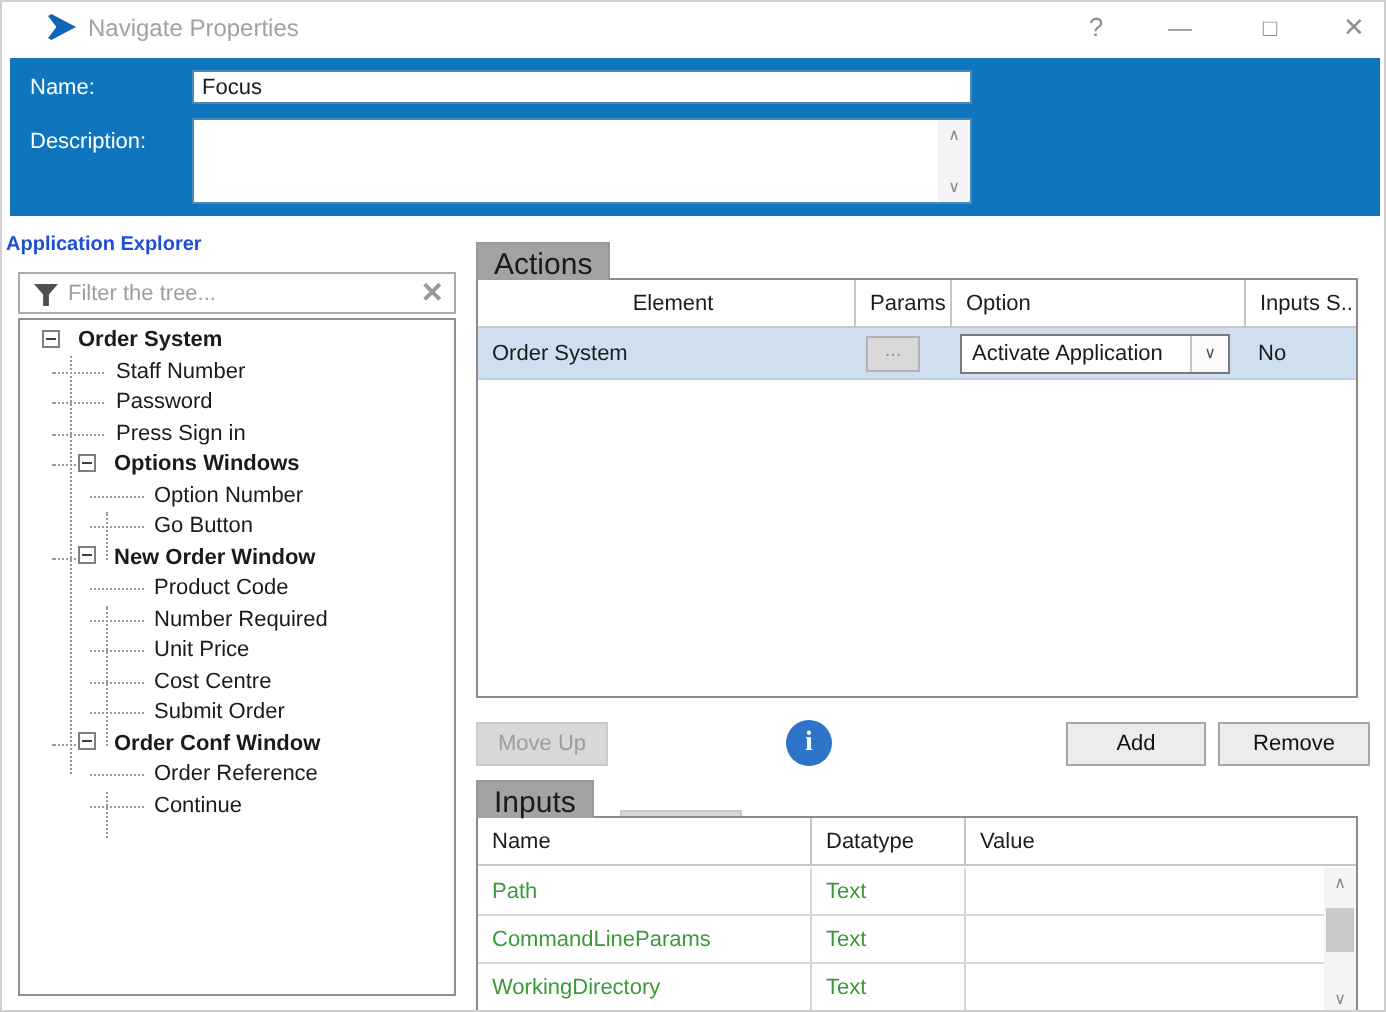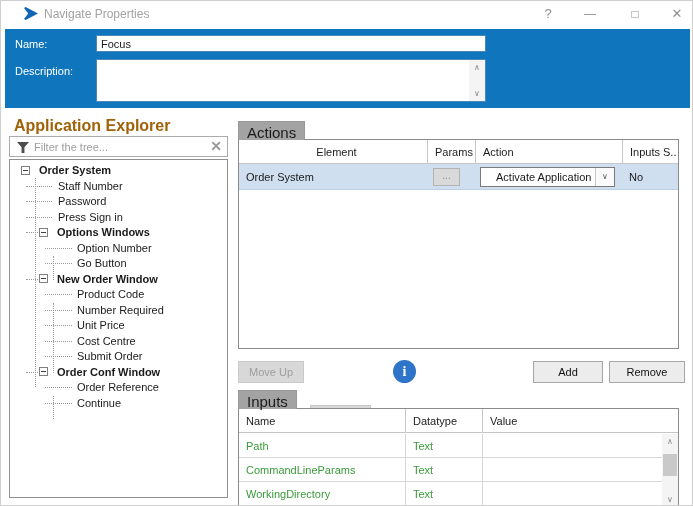--- a/index.html
+++ b/index.html
@@ -32,21 +32,21 @@
     border:1px solid #4d87b5; font-size:11px; padding:1px 4px; color:#1a1a1a; font-family:"Liberation Sans",sans-serif;
   }
   #desc-box { position:absolute; left:91px; top:30px; width:390px; height:43px; background:#fff; border:1px solid #4d87b5; }
   #desc-input { position:absolute; left:0; top:0; width:373px; height:41px; border:none; resize:none; outline:none; font-family:"Liberation Sans",sans-serif; }
   .vscroll { position:absolute; right:0; top:0; bottom:0; width:16px; background:#f4f4f4; }
   .vscroll .arr { position:absolute; left:0; width:16px; height:15px; text-align:center; color:#8a8a8a; font-size:8px; line-height:15px; }
   .vscroll .arr.up { top:0; }
   .vscroll .arr.down { bottom:0; }
   .vscroll .thumb { position:absolute; left:1px; width:14px; background:#c9c9c9; }
   
-  #explorer-title { position:absolute; left:13px; top:116px; font-size:16px; font-weight:bold; color:#a16207; }
+  #explorer-title { position:absolute; left:2px; top:116px; font-size:10px; font-weight:bold; color:#1d4ed8; }
   #filter-box { position:absolute; left:8px; top:135px; width:219px; height:21px; background:#fff; border:1px solid #ababab; }
   #funnel-icon { position:absolute; left:7px; top:5px; width:12px; height:11px; background:#4e4e4e;
     clip-path:polygon(0 0, 100% 0, 62% 48%, 62% 100%, 38% 100%, 38% 48%); }
   #filter-input { position:absolute; left:24px; top:1px; width:165px; height:17px; border:none; outline:none; font-size:11px; font-family:"Liberation Sans",sans-serif; color:#333; }
   #filter-input::placeholder { color:#9d9d9d; }
   #filter-clear { position:absolute; right:5px; top:1px; color:#9a9a9a; font-size:14px; font-weight:bold; cursor:default; }
   #tree-panel { position:absolute; left:8px; top:158px; width:219px; height:339px; background:#fff; border:1px solid #8f8f8f; overflow:hidden; }
   #tree { position:absolute; left:0; top:3px; width:100%; }
   .titem { position:relative; height:15.5px; line-height:15.5px; white-space:nowrap; cursor:default; }
   .titem .exp {
@@ -77,21 +77,21 @@
   .thead .th { padding-left:7px; color:#1c1c1c; border-left:1px solid #c6c6c6; height:100%; line-height:24px; overflow:hidden; white-space:nowrap; }
   .thead .th:first-child { border-left:none; }
   #actions-table .c-element { width:188px;text-align:center; }
   #actions-table .c-params { width:48px; }
   #actions-table .c-action { width:147px; }
   #actions-table .c-inputs { width:56px; }
   #action-row { display:flex; height:26px; background:#cfdff0; border-bottom:1px solid #bcd0e6; align-items:center; }
   #action-row .td { height:100%; display:flex; align-items:center; padding-left:7px; overflow:hidden; white-space:nowrap; }
   #params-btn { width:27px; height:18px; background:#d9d9d9; border:1px solid #b2b2b2; color:#8f8f8f; font-size:10px; line-height:14px; text-align:center; margin-left:-1px; cursor:default; }
   #action-combo { display:flex; width:135px; height:20px; background:#fff; border:1px solid #7a7a7a; margin-left:-2px; align-items:center; cursor:default; }
-  #action-combo .combo-text { flex:1; padding-left:15px; white-space:nowrap; overflow:hidden; }
+  #action-combo .combo-text { flex:1; padding-left:5px; white-space:nowrap; overflow:hidden; }
   #action-combo .combo-arrow { width:19px; height:100%; border-left:1px solid #c5c5c5; background:#fbfbfb; text-align:center; line-height:18px; color:#555; font-size:8px; }
   
   .btn { position:absolute; top:360px; height:22px; text-align:center; line-height:20px; font-size:11px; cursor:default; }
   .btn.disabled { background:#d8d8d8; color:#9d9d9d; border:1px solid #c9c9c9; }
   .btn.normal { background:#ececec; color:#111; border:1px solid #a6a6a6; }
   #btn-moveup { left:237px; width:66px; }
   #btn-movedown { left:309px; width:61px;margin-top:44px; }
   #btn-add { left:532px; width:70px; }
   #btn-remove { left:608px; width:76px; }
   #info-icon { position:absolute; left:392px; top:359px; width:23px; height:23px; border-radius:50%; background:#2e74c8; color:#fff; text-align:center; line-height:23px; font-weight:bold; font-size:14px; font-family:"Liberation Serif",serif; }
@@ -163,21 +163,21 @@
       <div class="titem l2"><span>Order Reference</span></div>
       <div class="titem l2"><span>Continue</span></div>
     </div>
   </div>
 
   <div class="tab" id="actions-tab">Actions</div>
   <div id="actions-table">
     <div class="thead">
       <div class="th c-element">Element</div>
       <div class="th c-params">Params</div>
-      <div class="th c-action">Action</div>
+      <div class="th c-action">Option</div>
       <div class="th c-inputs">Inputs S..</div>
     </div>
     <div id="action-row">
       <div class="td c-element">Order System</div>
       <div class="td c-params">
         <div id="params-btn">...</div>
       </div>
       <div class="td c-action">
         <div id="action-combo">
           <div class="combo-text">Activate Application</div>

